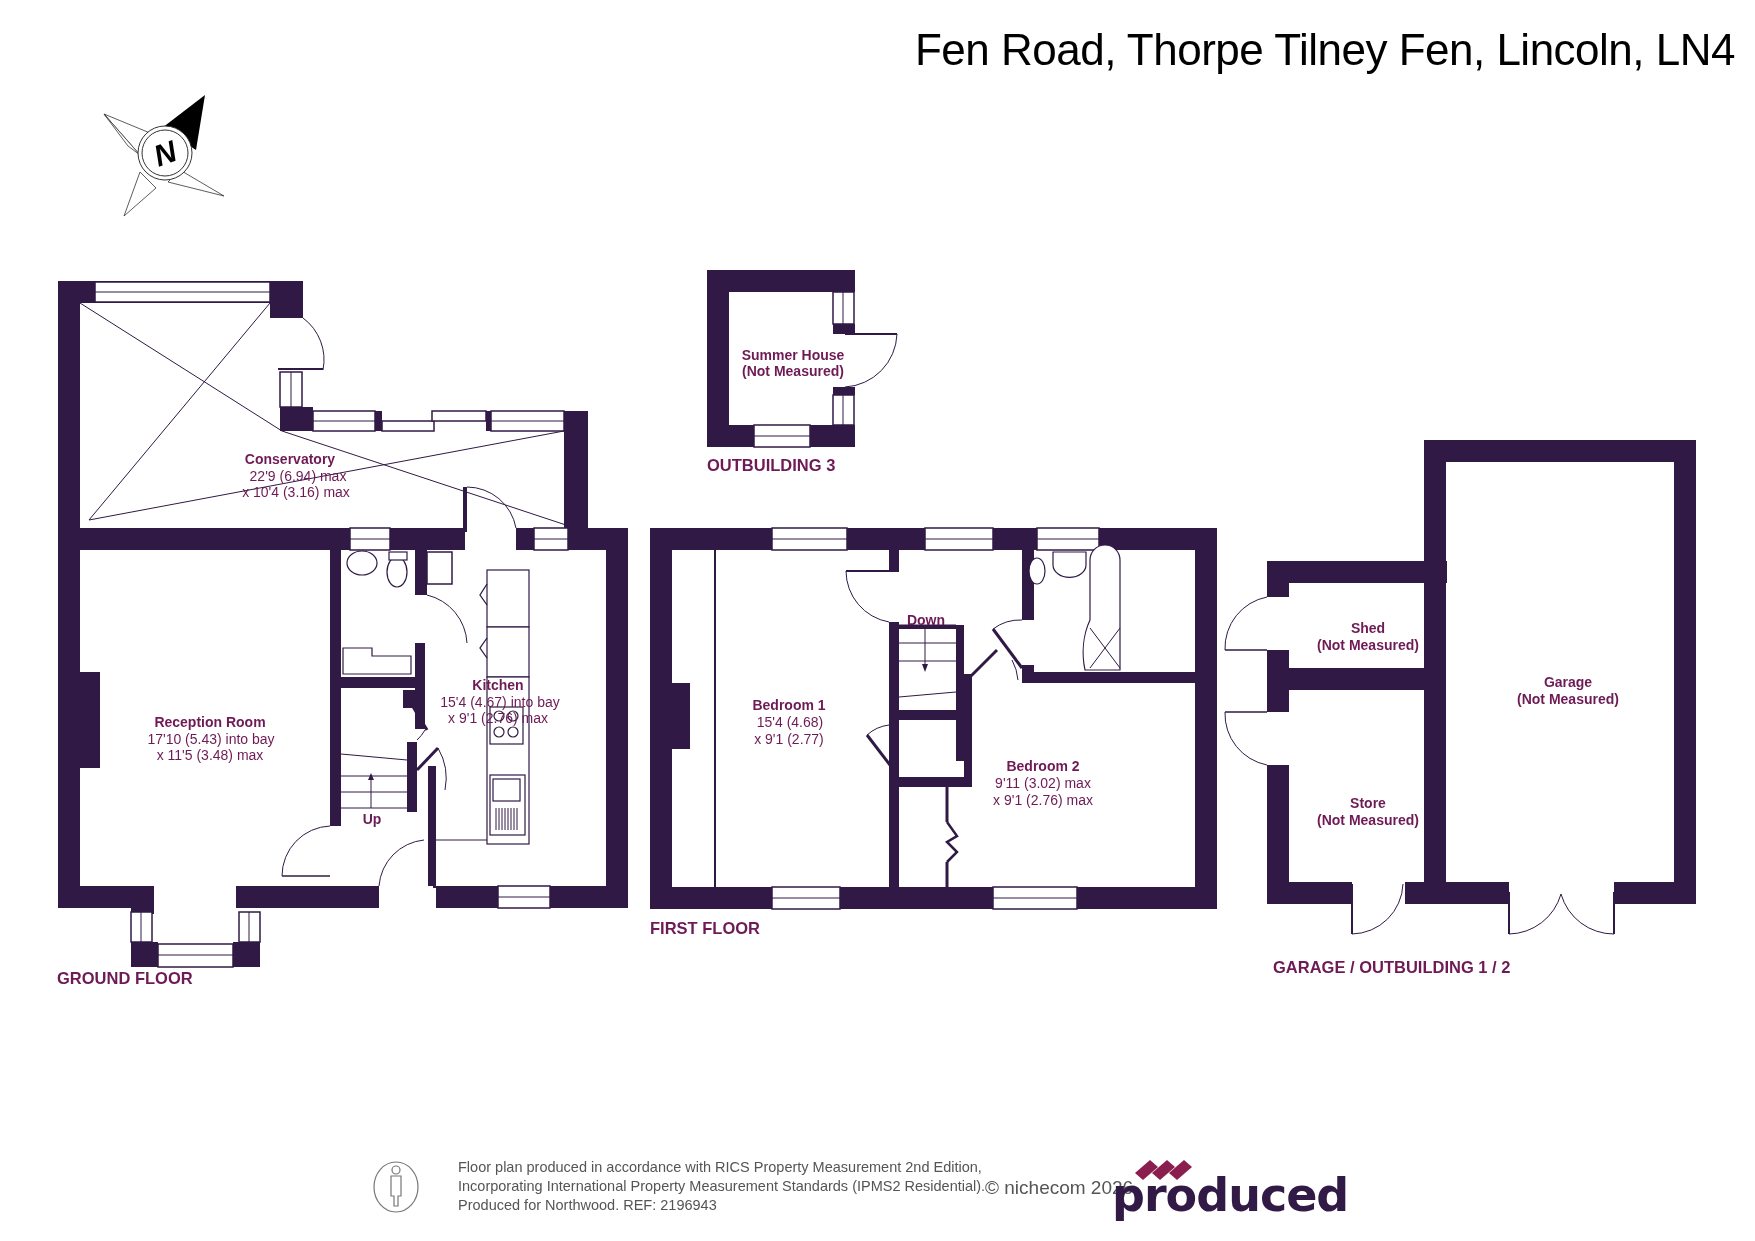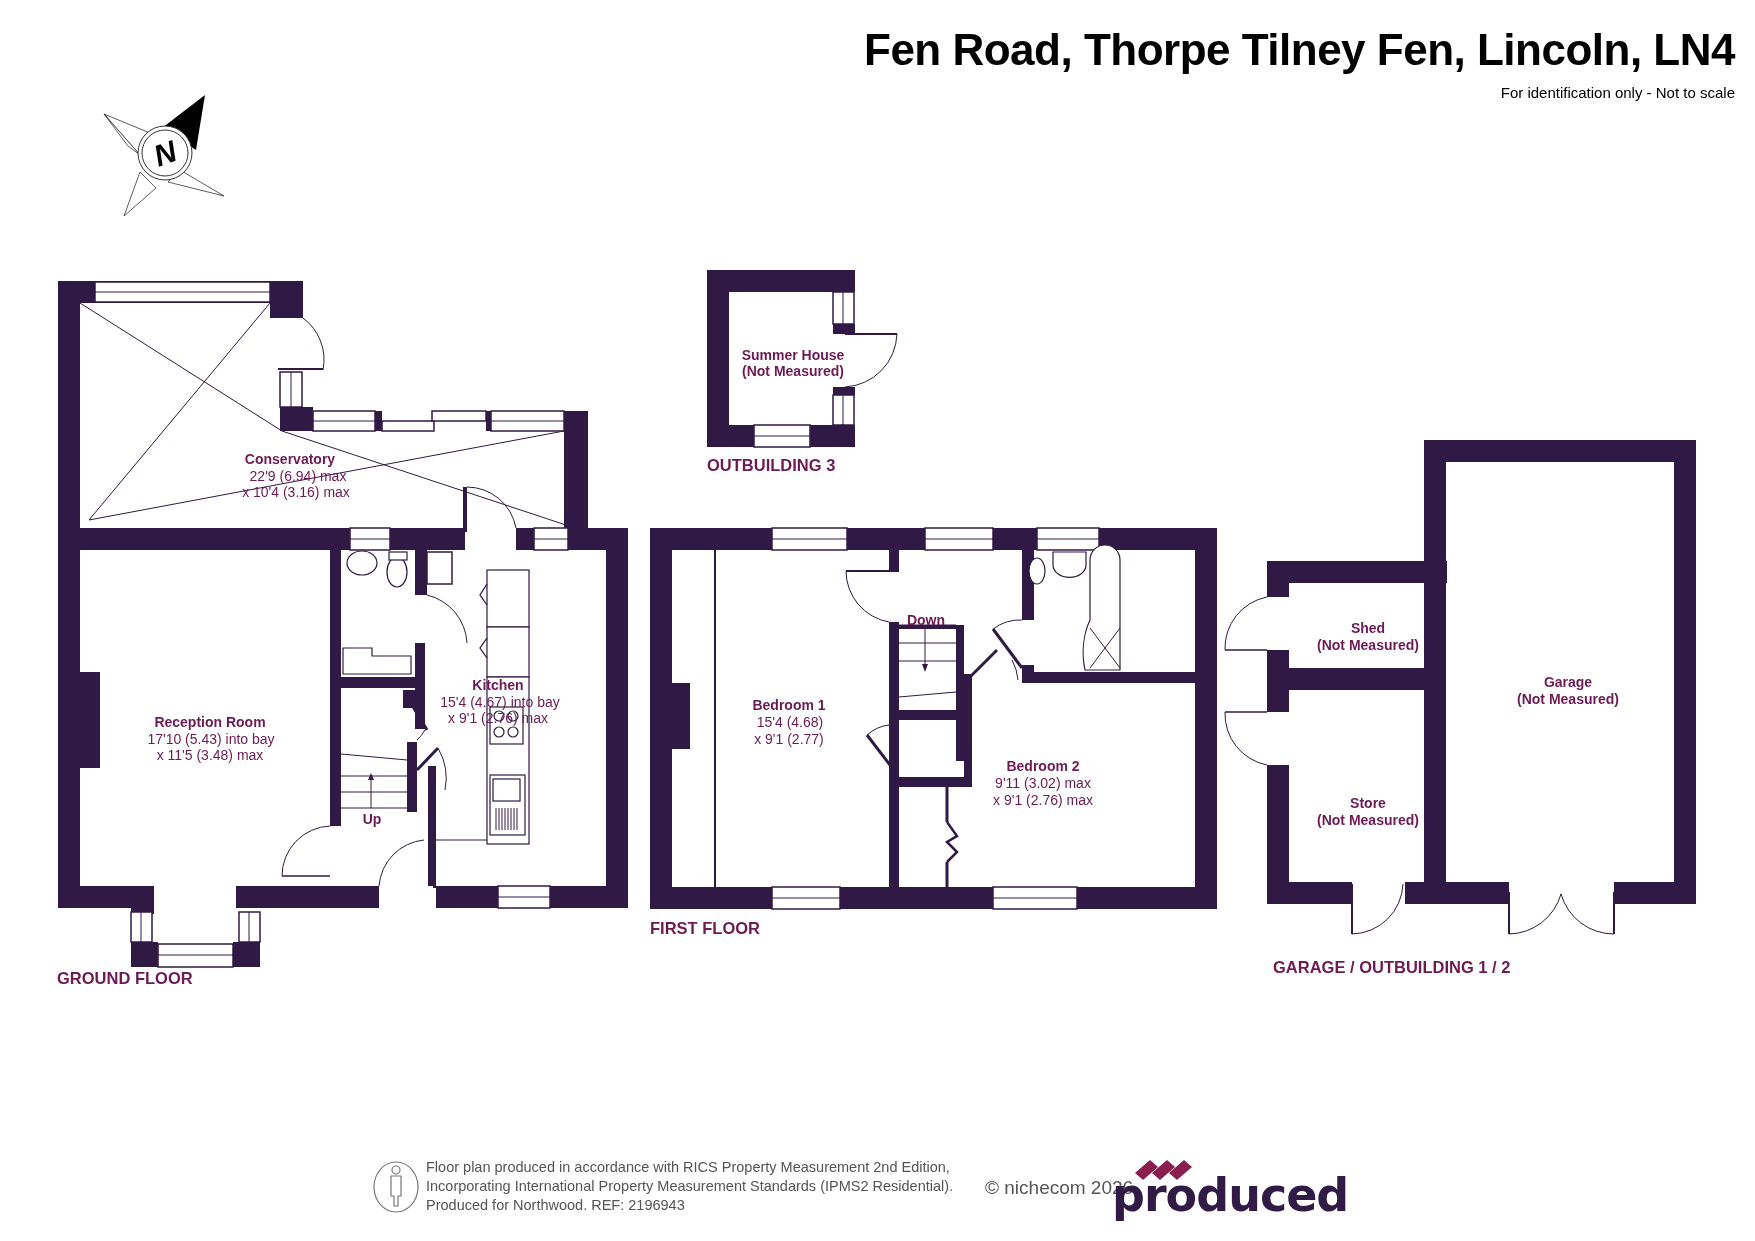--- a/index.html
+++ b/index.html
@@ -1,18 +1,18 @@
 <!DOCTYPE html>
 <html><head>
 <meta charset="utf-8">
 <style>
   html, body { margin: 0; padding: 0; background: #ffffff; }
   body { width: 1755px; height: 1241px; position: relative; overflow: hidden; font-family: "Liberation Sans", sans-serif; }
   .header { position: absolute; right: 20px; top: 22px; text-align: right; color: #000; }
-  .title { font-size: 44px; font-weight: bold; letter-spacing: -0.5px; line-height: 56px; }
+  .title { font-size: 44px; font-weight: normal; letter-spacing: -0.5px; line-height: 56px; }
   .subtitle { font-size: 25px; line-height: 36px; margin-top: 4px; }
   .note { font-size: 15px; line-height: 22px; margin-top: 4px; }
   svg.plan { position: absolute; left: 0; top: 0; }
   .room-name { font-family: "Liberation Sans", sans-serif; font-weight: bold; font-size: 14px; fill: #6e1a55; }
   .room-dim { font-family: "Liberation Sans", sans-serif; font-size: 14px; fill: #6e1a55; }
   .floor-label { font-family: "Liberation Sans", sans-serif; font-weight: bold; font-size: 16.5px; fill: #6e1a55; }
   .wall { fill: #301a45; }
   .win { fill: #ffffff; stroke: #301a45; stroke-width: 1.5; }
   .thin { fill: none; stroke: #301a45; stroke-width: 1; }
   .thin2 { fill: none; stroke: #301a45; stroke-width: 1.3; }
@@ -20,21 +20,20 @@
   .footer { position: absolute; left: 370px; top: 1158px; display: flex; align-items: center; }
   .footer-text { font-size: 14.5px; color: #555; line-height: 19px; }
   .footer-copy { position: absolute; left: 985px; top: 1177px; font-size: 19px; color: #555; }
   .logo-word { position: absolute; left: 1112px; top: 1168px; font-family: "DejaVu Sans", sans-serif; font-weight: bold; font-size: 46px; color: #311a45; letter-spacing: -1px; }
 </style>
 </head>
 <body>
 
 <div class="header">
   <div class="title">Fen Road, Thorpe Tilney Fen, Lincoln, LN4</div>
-  <div class="note">For identification only - Not to scale</div>
 </div>
 
 <svg class="plan" width="1755" height="1241" viewBox="0 0 1755 1241">
 
   <g>
     <polygon points="104,114 150,133 140,155" fill="#fff" stroke="#333" stroke-width="0.8"></polygon>
     <polygon points="104,114 140,155 128,146" fill="#fff" stroke="#333" stroke-width="0.8"></polygon>
     <polygon points="224,196 180,170 168,182" fill="#fff" stroke="#333" stroke-width="0.8"></polygon>
     <polygon points="124,216 140,172 156,188" fill="#fff" stroke="#333" stroke-width="0.8"></polygon>
     <polygon points="205,95 162,128 196,150" fill="#000"></polygon>
@@ -313,20 +312,20 @@
   </g>
 
   <g>
     <path d="M 1135 1173 L 1150 1160 L 1158 1167 L 1143 1180 Z" fill="#8a1f4f"></path>
     <path d="M 1152 1173 L 1167 1160 L 1175 1167 L 1160 1180 Z" fill="#8a1f4f"></path>
     <path d="M 1169 1173 L 1184 1160 L 1192 1167 L 1177 1180 Z" fill="#8a1f4f"></path>
   </g>
 </svg>
 
 <div class="footer">
-  <div class="footer-text" style="margin-left:56px;">
+  <div class="footer-text" style="margin-left:88px;">
     <div>Floor plan produced in accordance with RICS Property Measurement 2nd Edition,</div>
     <div>Incorporating International Property Measurement Standards (IPMS2 Residential).</div>
     <div>Produced for Northwood.   REF:  2196943</div>
   </div>
 </div>
 <div class="footer-copy">© nichecom 2026.</div>
 <div class="logo-word">produced</div>
 
 </body></html>

